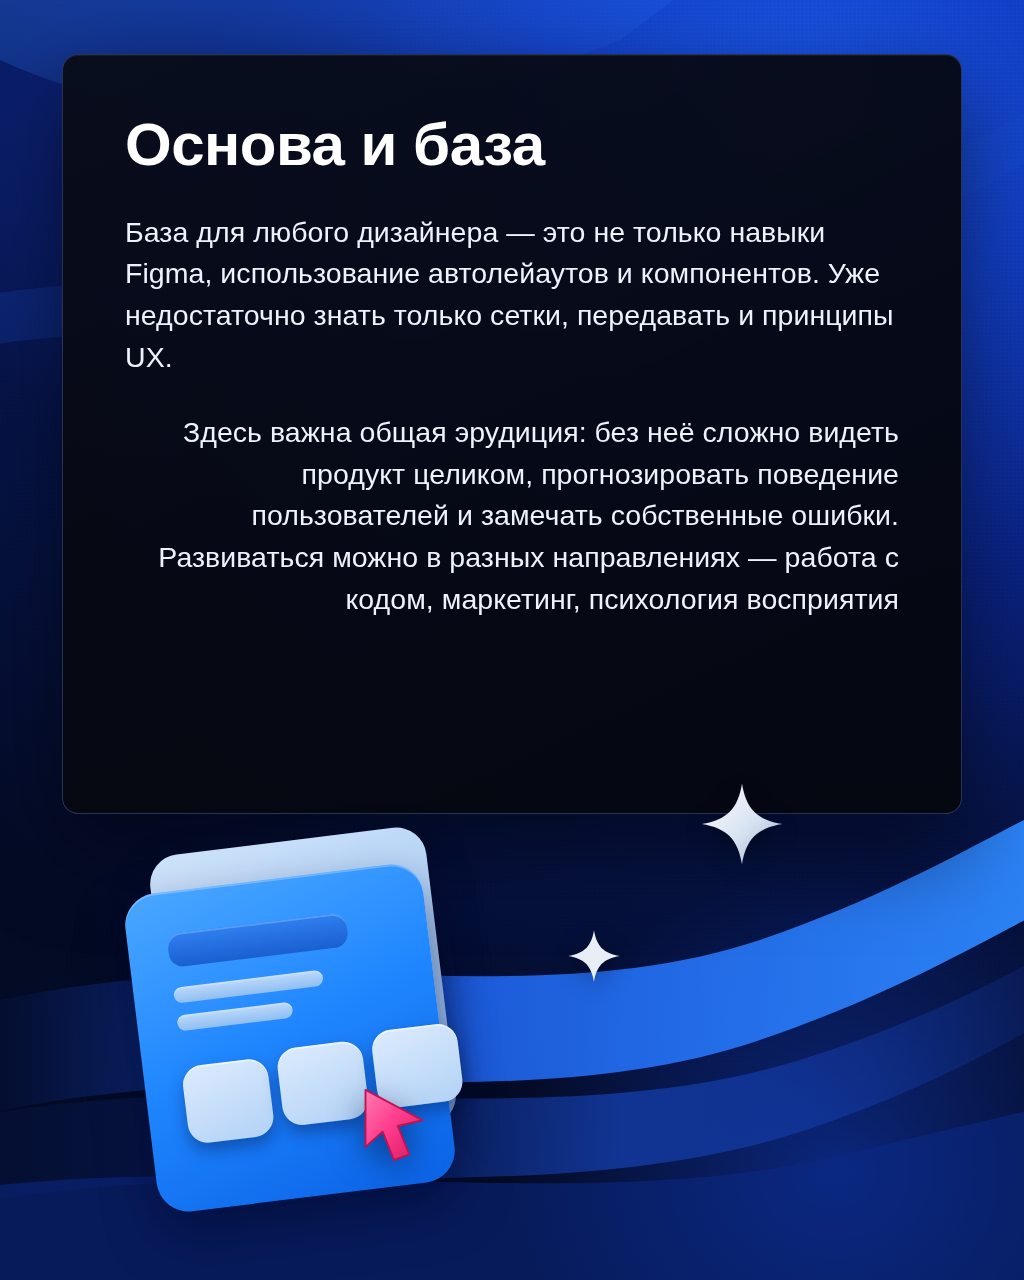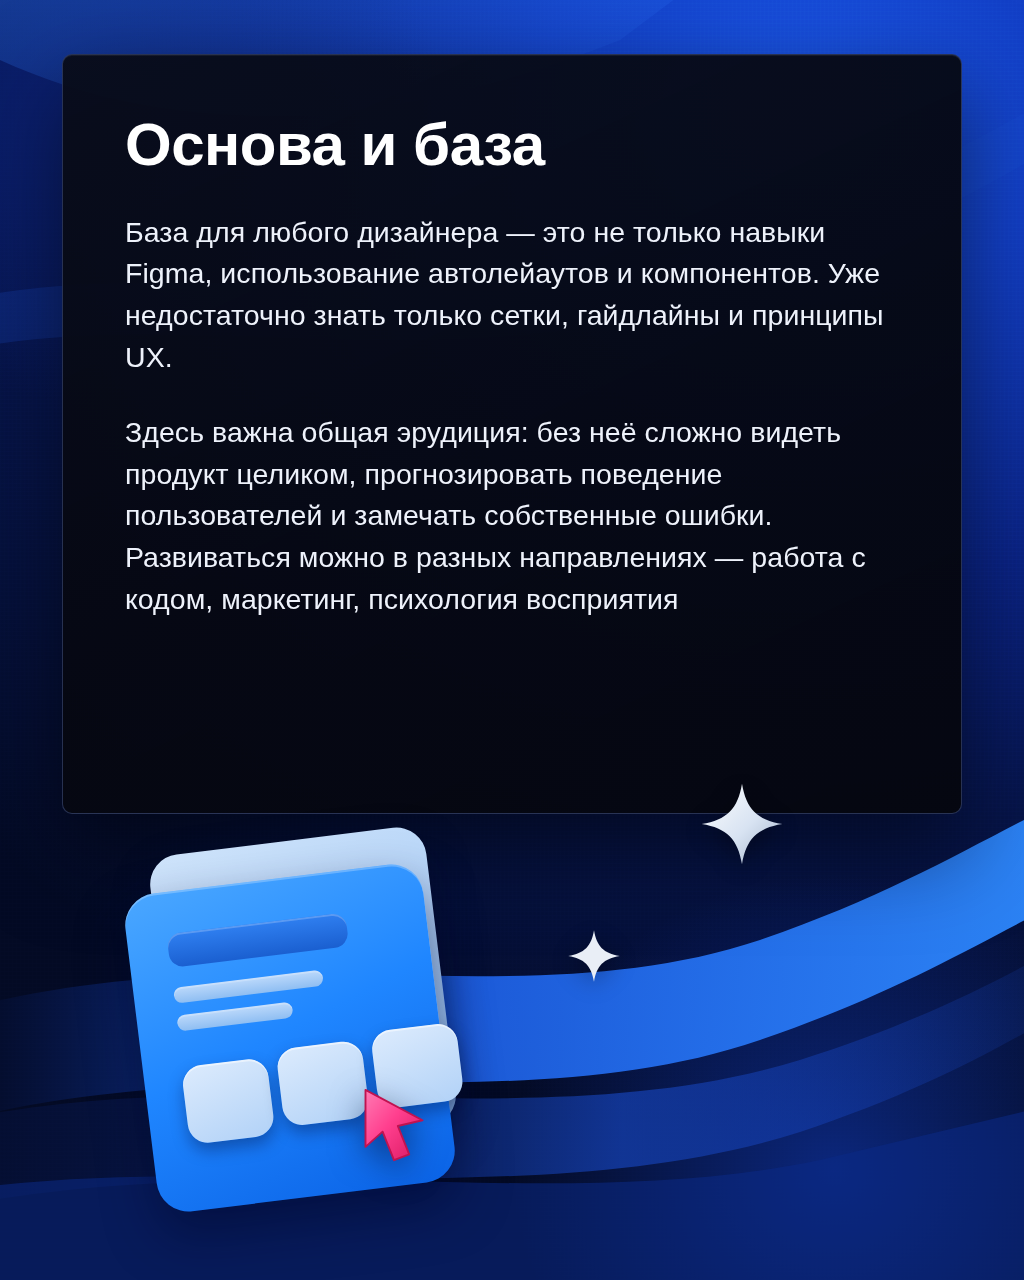--- a/index.html
+++ b/index.html
@@ -50,21 +50,21 @@
     pointer-events: none;
   }
 
   
   .card {
     position: absolute;
     left: 62px;
     top: 54px;
     width: 900px;
     height: 760px;
-    border-radius: 10px;
+    border-radius: 16px;
     background: linear-gradient(155deg, rgba(9,12,24,0.95) 0%, rgba(6,8,18,0.97) 55%, rgba(5,7,16,0.98) 100%);
     border: 1px solid rgba(120,150,230,0.30);
     box-shadow:
       0 34px 90px rgba(0,0,0,0.55),
       inset 0 1px 0 rgba(255,255,255,0.06);
     z-index: 5;
     box-sizing: border-box;
     padding: 58px 62px 40px 62px;
   }
   .title {
@@ -76,21 +76,21 @@
     letter-spacing: -0.5px;
   }
   .para {
     margin: 0 0 34px 0;
     color: #eef2fb;
     font-size: 28.5px;
     line-height: 1.46;
     font-weight: 400;
     letter-spacing: 0.05px;
   }
-  .para:last-child { margin-bottom: 0; }
+  .para:last-child { margin-bottom: 0; text-align: right; }
 
   
   .illus {
     position: absolute;
     left: 112px;
     top: 830px;
     width: 420px;
     height: 400px;
     z-index: 6;
   }
@@ -174,21 +174,21 @@
     </defs>
     <path d="M-40,1010 C260,930 520,1020 760,940 C900,892 980,840 1064,800 L1064,900 C980,942 900,992 760,1040 C520,1122 260,1046 -40,1120 Z" fill="url(#sw1)"></path>
     <path d="M-40,1120 C240,1060 540,1140 800,1060 C920,1022 1000,980 1064,944 L1064,1010 C1000,1048 920,1092 800,1132 C540,1214 240,1150 -40,1206 Z" fill="url(#sw2)"></path>
     <path d="M-40,40 C180,160 420,120 620,40 L700,-20 L-40,-20 Z" fill="url(#sw3)"></path>
     <path d="M-40,300 C200,250 420,330 700,250 C860,204 980,140 1064,90 L1064,140 C980,192 860,256 700,302 C420,382 200,304 -40,350 Z" fill="#1b50d8" opacity="0.22"></path>
     <path d="M-40,1190 C240,1150 560,1215 820,1160 L1064,1102 L1064,1280 L-40,1280 Z" fill="#0b2a86" opacity="0.55"></path>
   </svg>
 
   <div class="card">
     <h1 class="title">Основа и база</h1>
-    <p class="para">База для любого дизайнера — это не только навыки Figma, использование автолейаутов и компонентов. Уже недостаточно знать только сетки, гайдлайны и принципы UX.</p>
+    <p class="para">База для любого дизайнера — это не только навыки Figma, использование автолейаутов и компонентов. Уже недостаточно знать только сетки, передавать и принципы UX.</p>
     <p class="para">Здесь важна общая эрудиция: без неё сложно видеть продукт целиком, прогнозировать поведение пользователей и замечать собственные ошибки. Развиваться можно в разных направлениях — работа с кодом, маркетинг, психология восприятия</p>
   </div>
 
   <div class="illus">
     <div class="sheet-back"></div>
     <div class="sheet-front">
       <div class="bar bar-title"></div>
       <div class="bar bar-l1"></div>
       <div class="bar bar-l2"></div>
       <div class="tile tile-a"></div>

